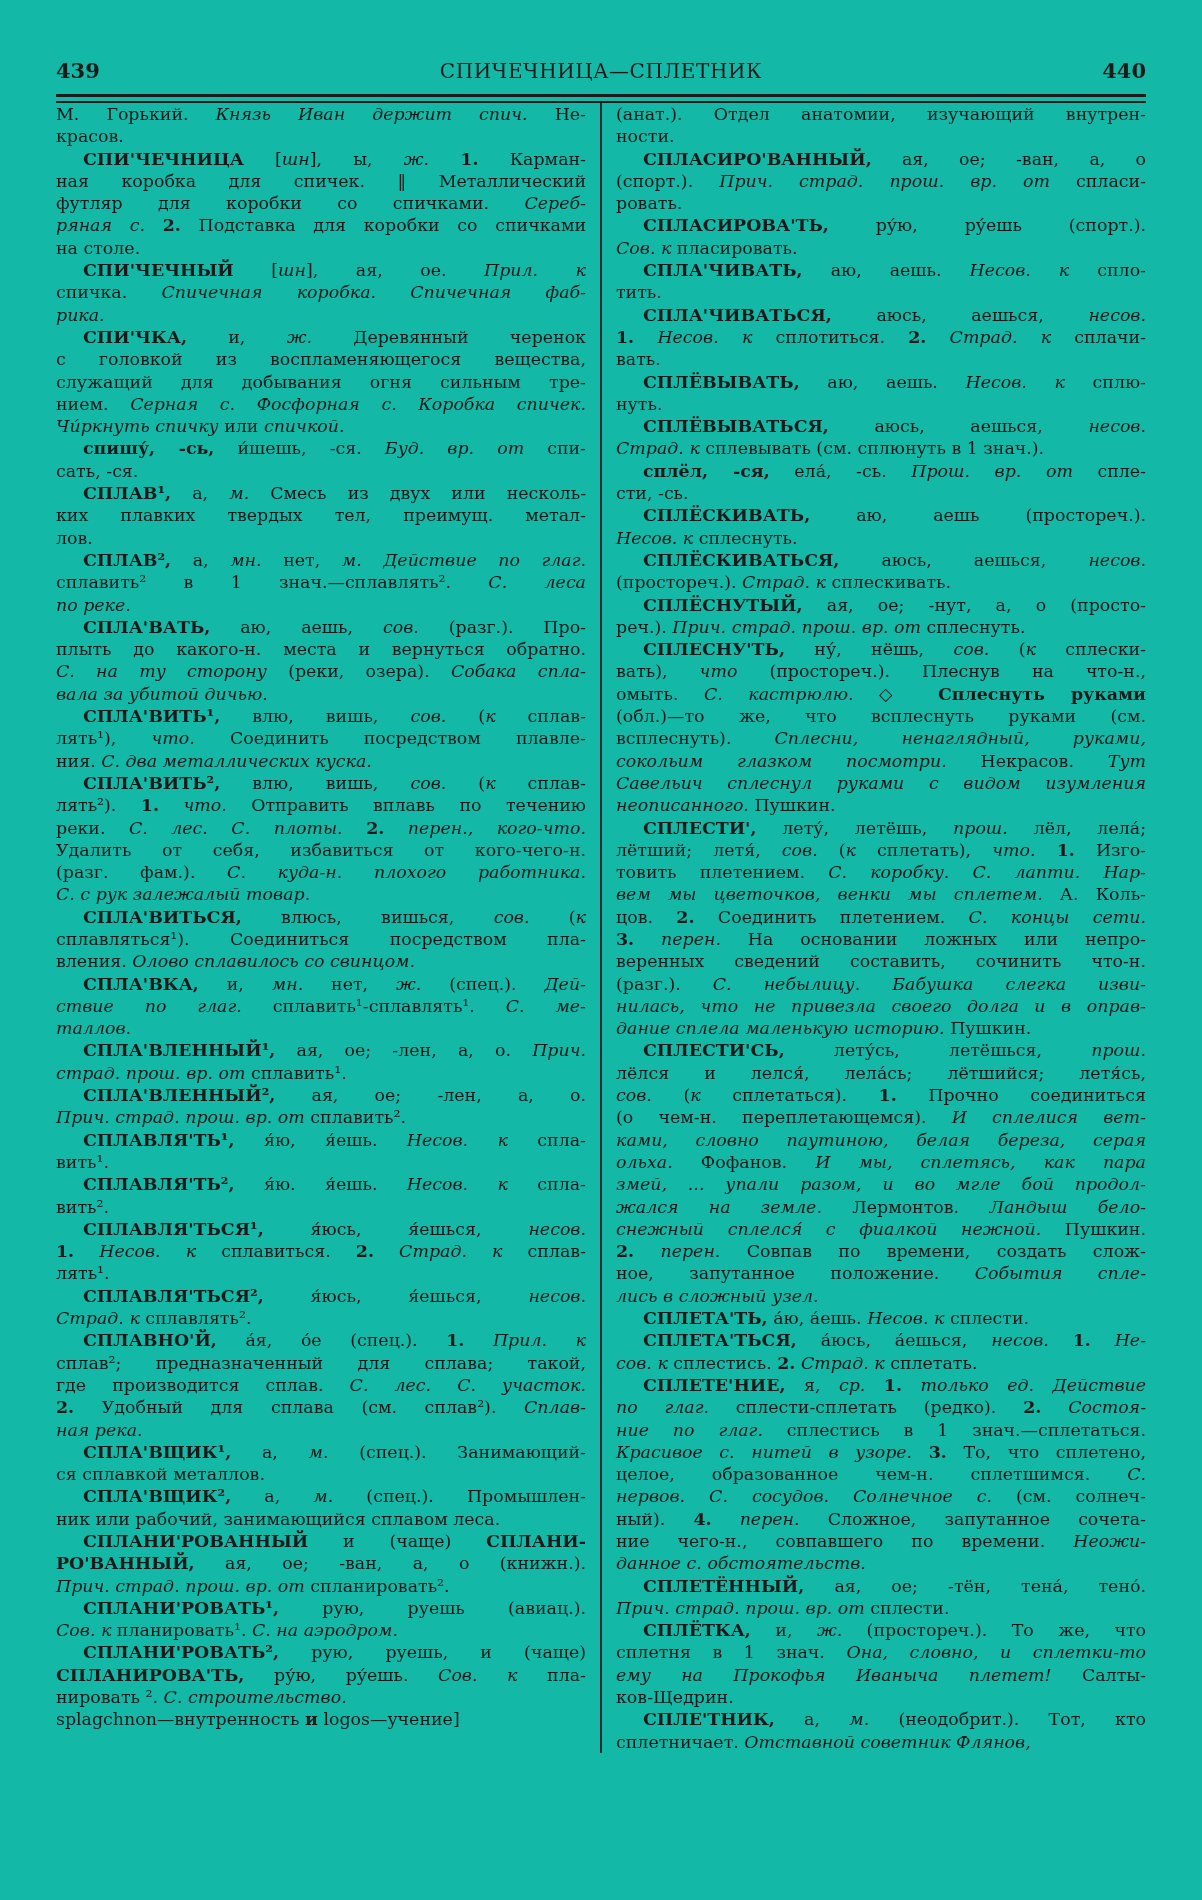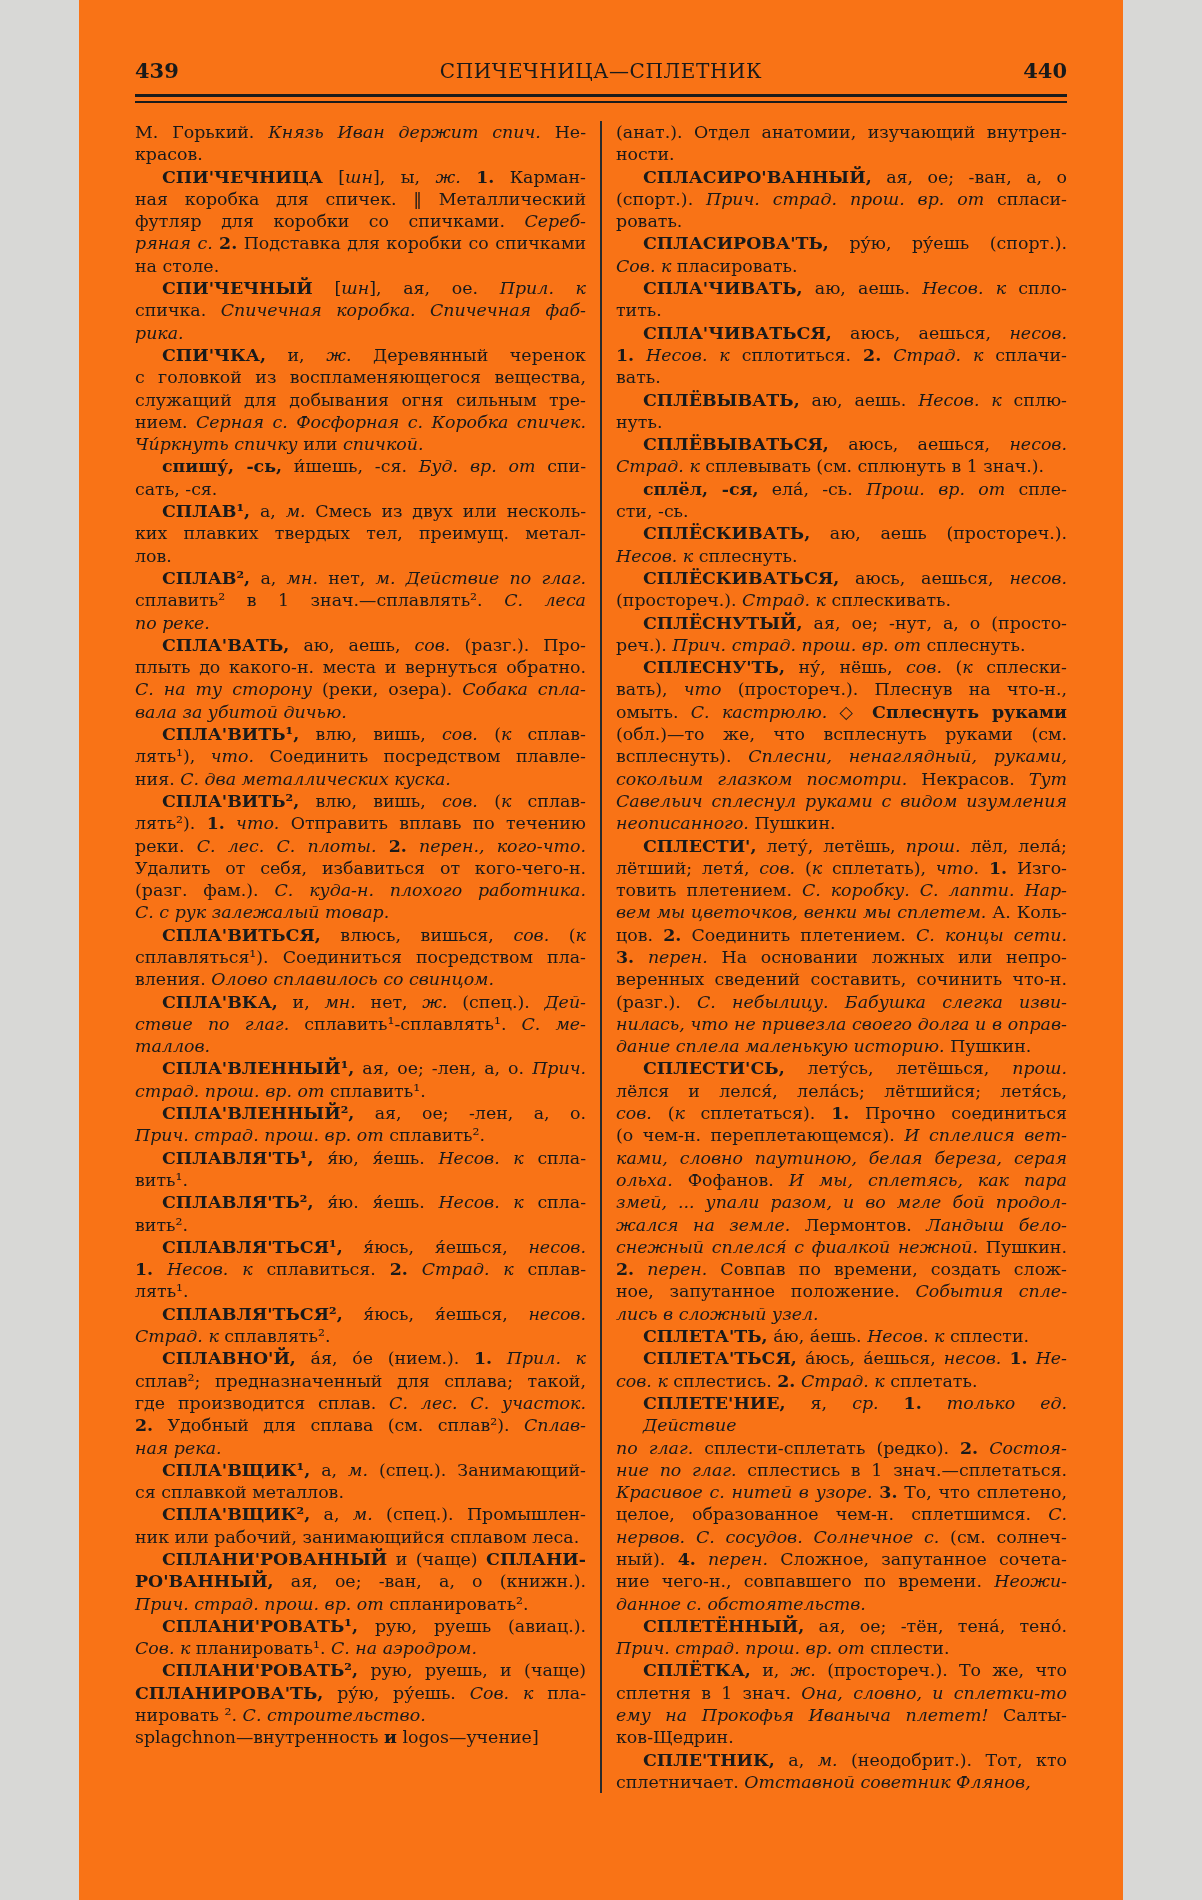--- a/index.html
+++ b/index.html
@@ -1,23 +1,23 @@
 <!DOCTYPE html>
 <html><head>
 <meta charset="utf-8">
 <style>
   html,body{margin:0;padding:0;background:#d8d8d6;}
-  .page{position:relative;width:1044px;height:1900px;margin:0 auto;background:#f97316;
+  .page{position:relative;width:1202px;height:1900px;margin:0 auto;background:#14b8a6;
         font-family:"DejaVu Serif","Liberation Serif",serif;color:#1a1a1a;overflow:hidden;}
   .content{padding:58px 56px 0 56px;}
   .hdr{display:flex;justify-content:space-between;align-items:baseline;}
   .pgnum{font-weight:bold;font-size:21px;}
   .title{font-weight:normal;font-size:20px;letter-spacing:.6px;}
   .rule{margin-top:11px;height:4px;border-top:3px solid #1b1b1b;border-bottom:2px solid #1b1b1b;}
-  .cols{display:flex;margin-top:18px;align-items:stretch;}
+  .cols{display:flex;align-items:stretch;}
   .col{width:530px;font-size:17.4px;line-height:22.3px;}
   .colrule{width:2px;background:#2b2b2b;margin:0 14px;flex:none;}
   .ln{text-align:justify;text-align-last:justify;white-space:normal;}
   .ln.last{text-align-last:left;}
   .ln.ind{padding-left:27px;}
   .b{font-weight:bold;}
   .i{font-style:italic;}
 </style>
 </head>
 <body>
@@ -80,21 +80,21 @@
           <div class="ln last"><span class="i">Прич. страд. прош. вр. от</span><span> сплавить².</span></div>
           <div class="ln ind"><span class="b">СПЛАВЛЯ'ТЬ¹,</span><span> я́ю, я́ешь. </span><span class="i">Несов. к</span><span> спла-</span></div>
           <div class="ln last"><span>вить¹.</span></div>
           <div class="ln ind"><span class="b">СПЛАВЛЯ'ТЬ²,</span><span> я́ю. я́ешь. </span><span class="i">Несов. к</span><span> спла-</span></div>
           <div class="ln last"><span>вить².</span></div>
           <div class="ln ind"><span class="b">СПЛАВЛЯ'ТЬСЯ¹,</span><span> я́юсь, я́ешься, </span><span class="i">несов.</span></div>
           <div class="ln"><span class="b">1.</span><span> </span><span class="i">Несов. к</span><span> сплавиться. </span><span class="b">2.</span><span> </span><span class="i">Страд. к</span><span> сплав-</span></div>
           <div class="ln last"><span>лять¹.</span></div>
           <div class="ln ind"><span class="b">СПЛАВЛЯ'ТЬСЯ²,</span><span> я́юсь, я́ешься, </span><span class="i">несов.</span></div>
           <div class="ln last"><span class="i">Страд. к</span><span> сплавлять².</span></div>
-          <div class="ln ind"><span class="b">СПЛАВНО'Й,</span><span> а́я, о́е (нием.). </span><span class="b">1.</span><span> </span><span class="i">Прил. к</span></div>
+          <div class="ln ind"><span class="b">СПЛАВНО'Й,</span><span> а́я, о́е (спец.). </span><span class="b">1.</span><span> </span><span class="i">Прил. к</span></div>
           <div class="ln"><span>сплав²; предназначенный для сплава; такой,</span></div>
           <div class="ln"><span>где производится сплав. </span><span class="i">С. лес. С. участок.</span></div>
           <div class="ln"><span class="b">2.</span><span> Удобный для сплава (см. сплав²). </span><span class="i">Сплав-</span></div>
           <div class="ln last"><span class="i">ная река.</span></div>
           <div class="ln ind"><span class="b">СПЛА'ВЩИК¹,</span><span> а, </span><span class="i">м.</span><span> (спец.). Занимающий-</span></div>
           <div class="ln last"><span>ся сплавкой металлов.</span></div>
           <div class="ln ind"><span class="b">СПЛА'ВЩИК²,</span><span> а, </span><span class="i">м.</span><span> (спец.). Промышлен-</span></div>
           <div class="ln last"><span>ник или рабочий, занимающийся сплавом леса.</span></div>
           <div class="ln ind"><span class="b">СПЛАНИ'РОВАННЫЙ</span><span> и (чаще) </span><span class="b">СПЛАНИ-</span></div>
           <div class="ln"><span class="b">РО'ВАННЫЙ,</span><span> ая, ое; -ван, а, о (книжн.).</span></div>

